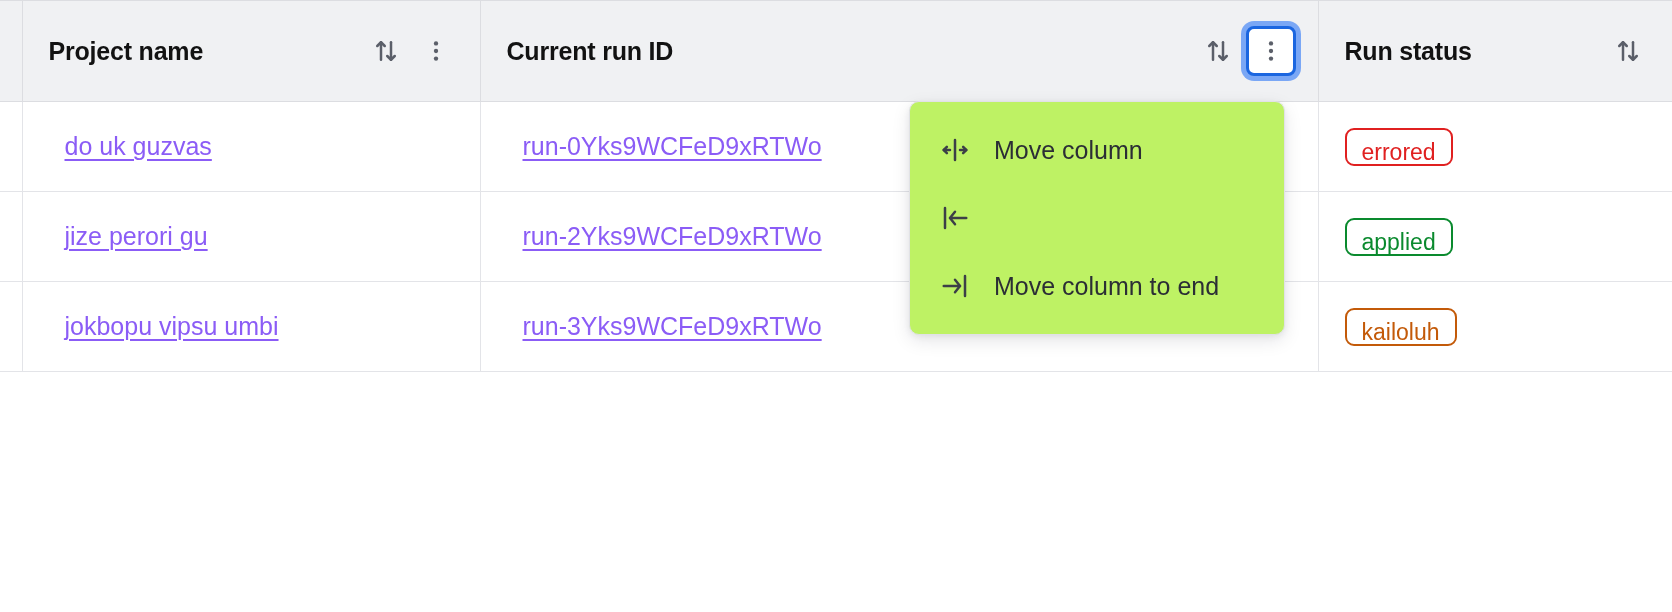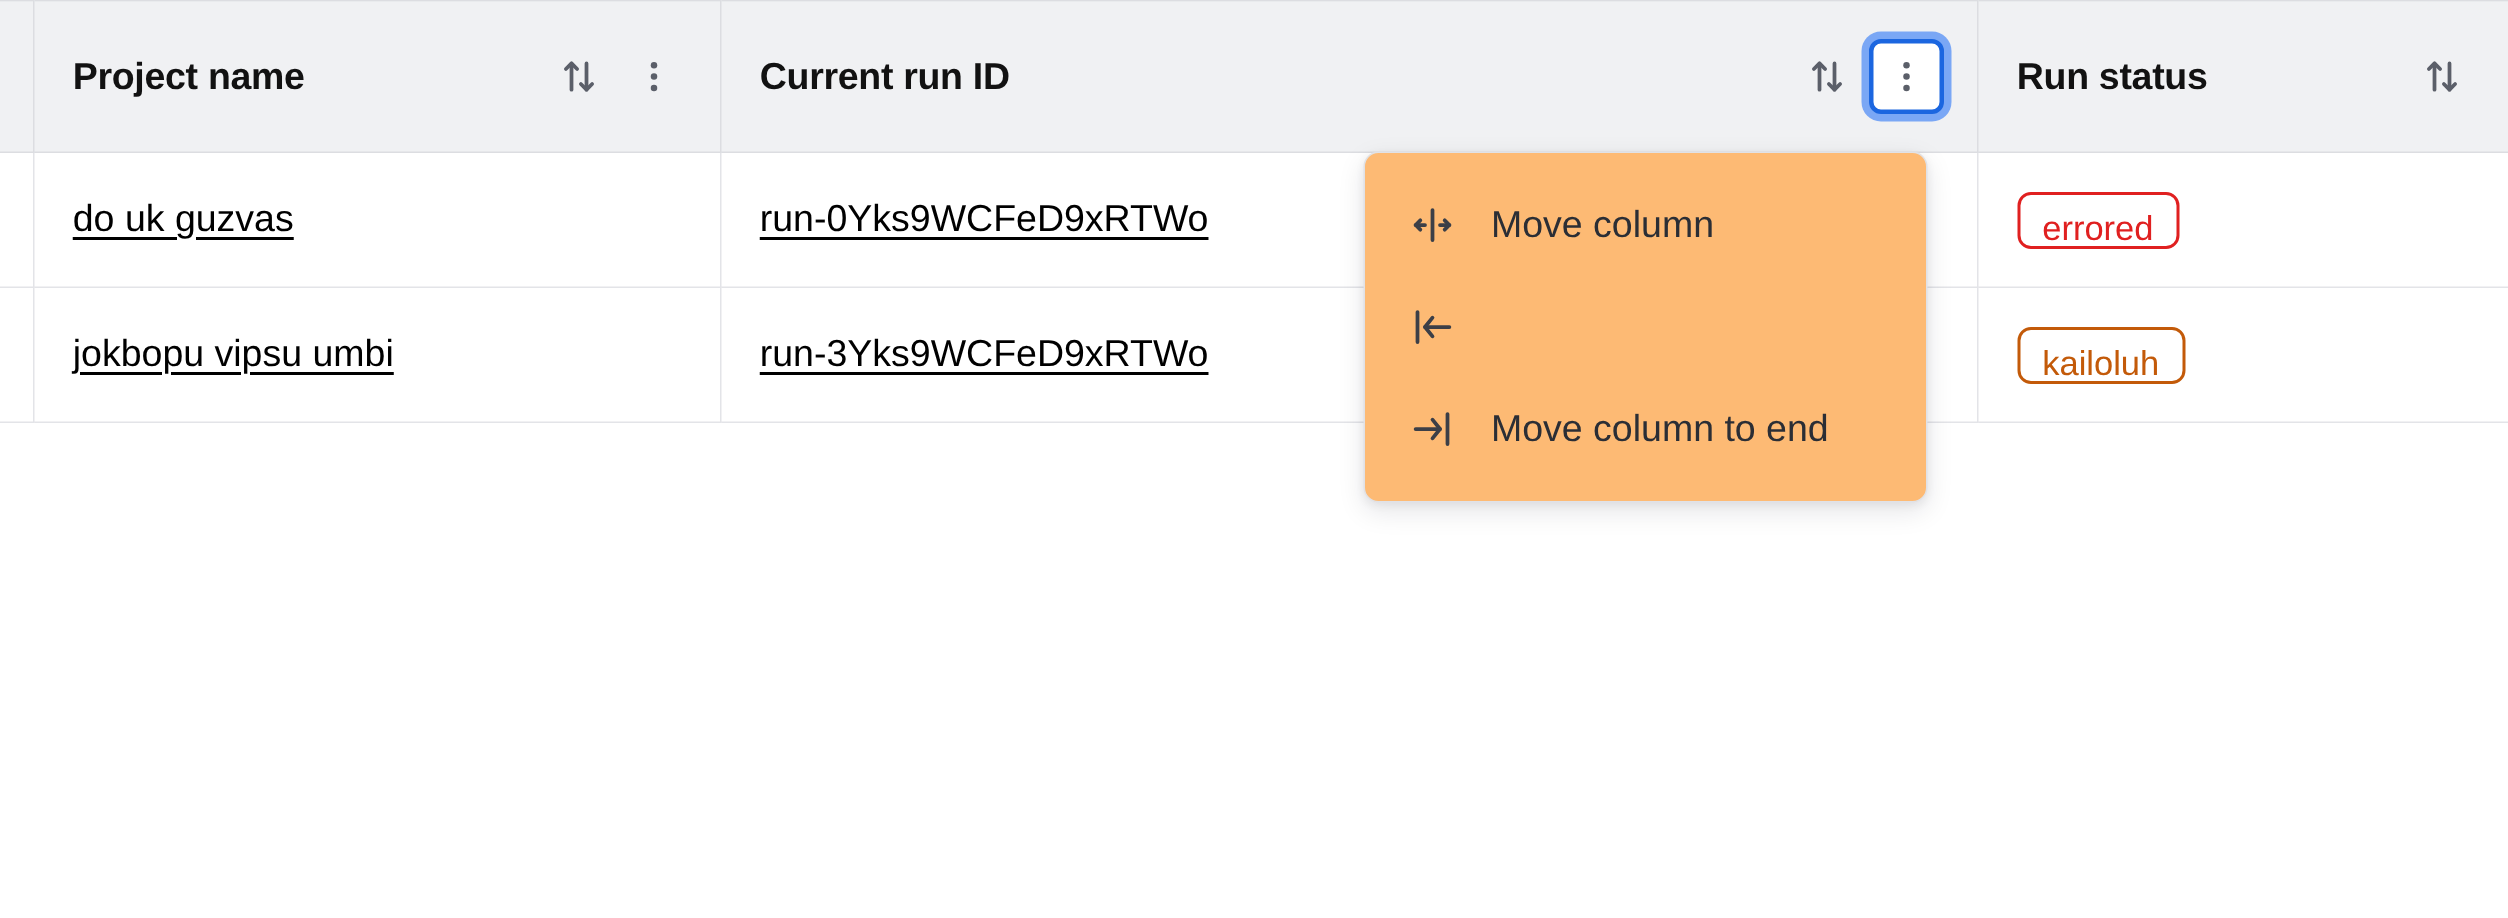--- a/index.html
+++ b/index.html
@@ -112,26 +112,27 @@
     padding: 0;
     vertical-align: middle;
     box-sizing: border-box;
   }
   tbody td.td-last { border-right: none; }
 
   .cell-pad { padding: 0 26px; }
 
   a.cell-link {
     font-size: 25px;
-    color: #000000;
+    color: #8b5cf6;
     text-decoration: underline;
     text-underline-offset: 4px;
     text-decoration-thickness: 2px;
     white-space: nowrap;
     cursor: pointer;
+    margin-left: 16px;
   }
 
   .badge {
     display: inline-block;
     font-size: 23px;
     line-height: 1;
     padding: 11px 15px 0 15px;
     border-radius: 9px;
     border: 2px solid currentColor;
     white-space: nowrap;
@@ -139,21 +140,21 @@
   .badge-errored { color: #e02020; }
   .badge-applied { color: #0a8a2e; }
   .badge-planned { color: #c35a09; }
 
   
   .menu {
     position: absolute;
     left: 909px;
     top: 101px;
     width: 376px;
-    background: #fdba74;
+    background: #bef264;
     border: 1px solid #e1e2e6;
     border-radius: 10px;
     box-shadow: 0 6px 18px rgba(16,24,40,0.10), 0 2px 6px rgba(16,24,40,0.06);
     padding: 14px 0 14px 0;
     box-sizing: border-box;
     z-index: 40;
     text-align: center;
   }
   .menu-item {
     display: flex;
@@ -271,20 +272,32 @@
         </td>
         <td>
           <div class="cell-pad"><a class="cell-link">run-0Yks9WCFeD9xRTWo</a></div>
         </td>
         <td class="td-last">
           <div class="cell-pad"><span class="badge badge-errored">errored</span></div>
         </td>
       </tr>
 
 
+      <tr>
+        <td></td>
+        <td>
+          <div class="cell-pad"><a class="cell-link">jize perori gu</a></div>
+        </td>
+        <td>
+          <div class="cell-pad"><a class="cell-link">run-2Yks9WCFeD9xRTWo</a></div>
+        </td>
+        <td class="td-last">
+          <div class="cell-pad"><span class="badge badge-applied">applied</span></div>
+        </td>
+      </tr>
 
       <tr>
         <td></td>
         <td>
           <div class="cell-pad"><a class="cell-link">jokbopu vipsu umbi</a></div>
         </td>
         <td>
           <div class="cell-pad"><a class="cell-link">run-3Yks9WCFeD9xRTWo</a></div>
         </td>
         <td class="td-last">

